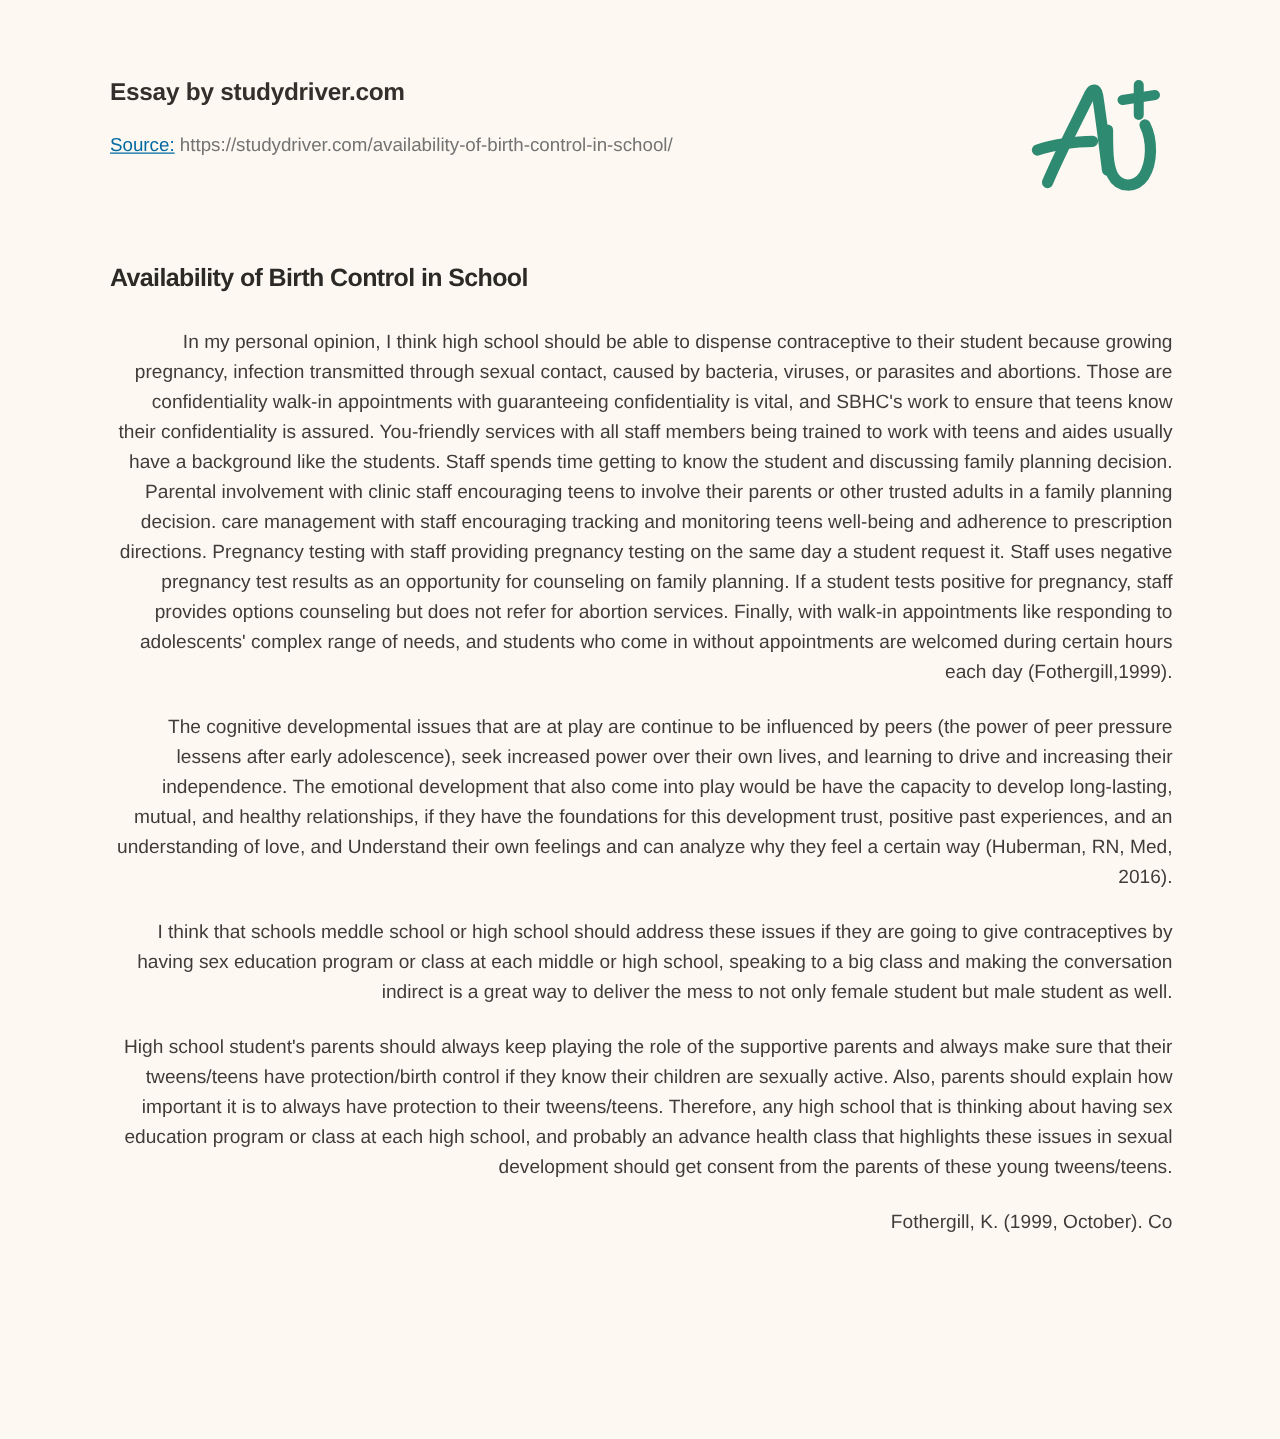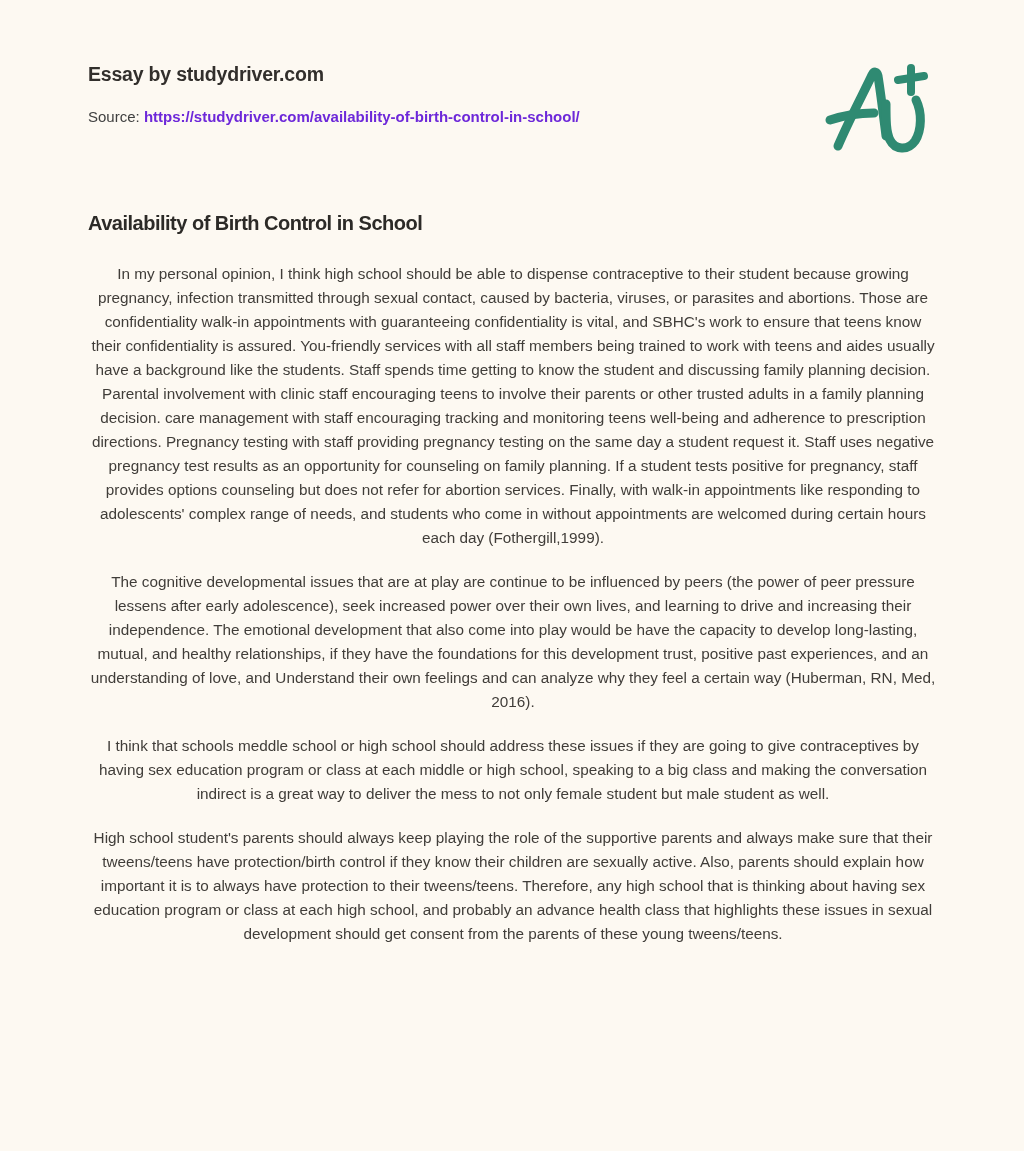--- a/index.html
+++ b/index.html
@@ -39,26 +39,26 @@
     margin: 0;
   }
   .source-line {
     margin: 19px 0 0 0;
     font-size: 15px;
     line-height: 1.4;
     color: #8d8780;
     white-space: nowrap;
   }
   .source-label {
-    color: #404040;
+    color: #0369a1;
+    text-decoration: underline;
   }
   .source-url {
-    color: #6d28d9;
+    color: #737373;
     text-decoration: none;
-    font-weight: bold;
   }
 
   .logo {
     position: absolute;
     top: 58px;
     right: 0px;
     width: 120px;
     height: 104px;
     display: block;
   }
@@ -77,21 +77,21 @@
   
   .doc-body {
     padding-top: 26px;
     width: 850px;
   }
   .doc-body p {
     margin: 0 0 20px 0;
     font-size: 15.3px;
     line-height: 24px;
     color: #403d39;
-    text-align: center;
+    text-align: right;
   }
   .doc-body p:last-child {
     margin-bottom: 0;
   }
   .refs-heading {
     margin-top: 0;
   }
 </style>
 </head>
 <body>
@@ -117,15 +117,16 @@
     </svg>
   </div>
 
   <h1 class="doc-title">Availability of Birth Control in School</h1>
 
   <div class="doc-body">
     <p>In my personal opinion, I think high school should be able to dispense contraceptive to their student because growing pregnancy, infection transmitted through sexual contact, caused by bacteria, viruses, or parasites and abortions. Those are confidentiality walk-in appointments with guaranteeing confidentiality is vital, and SBHC's work to ensure that teens know their confidentiality is assured. You-friendly services with all staff members being trained to work with teens and aides usually have a background like the students. Staff spends time getting to know the student and discussing family planning decision. Parental involvement with clinic staff encouraging teens to involve their parents or other trusted adults in a family planning decision. care management with staff encouraging tracking and monitoring teens well-being and adherence to prescription directions. Pregnancy testing with staff providing pregnancy testing on the same day a student request it. Staff uses negative pregnancy test results as an opportunity for counseling on family planning. If a student tests positive for pregnancy, staff provides options counseling but does not refer for abortion services. Finally, with walk-in appointments like responding to adolescents' complex range of needs, and students who come in without appointments are welcomed during certain hours each day (Fothergill,1999).</p>
     <p>The cognitive developmental issues that are at play are continue to be influenced by peers (the power of peer pressure lessens after early adolescence), seek increased power over their own lives, and learning to drive and increasing their independence. The emotional development that also come into play would be have the capacity to develop long-lasting, mutual, and healthy relationships, if they have the foundations for this development trust, positive past experiences, and an understanding of love, and Understand their own feelings and can analyze why they feel a certain way (Huberman, RN, Med, 2016).</p>
     <p>I think that schools meddle school or high school should address these issues if they are going to give contraceptives by having sex education program or class at each middle or high school, speaking to a big class and making the conversation indirect is a great way to deliver the mess to not only female student but male student as well.</p>
     <p>High school student's parents should always keep playing the role of the supportive parents and always make sure that their tweens/teens have protection/birth control if they know their children are sexually active. Also, parents should explain how important it is to always have protection to their tweens/teens. Therefore, any high school that is thinking about having sex education program or class at each high school, and probably an advance health class that highlights these issues in sexual development should get consent from the parents of these young tweens/teens.</p>
+    <p>Fothergill, K. (1999, October). Co</p>
   </div>
 
 </div>
 
 </body></html>

